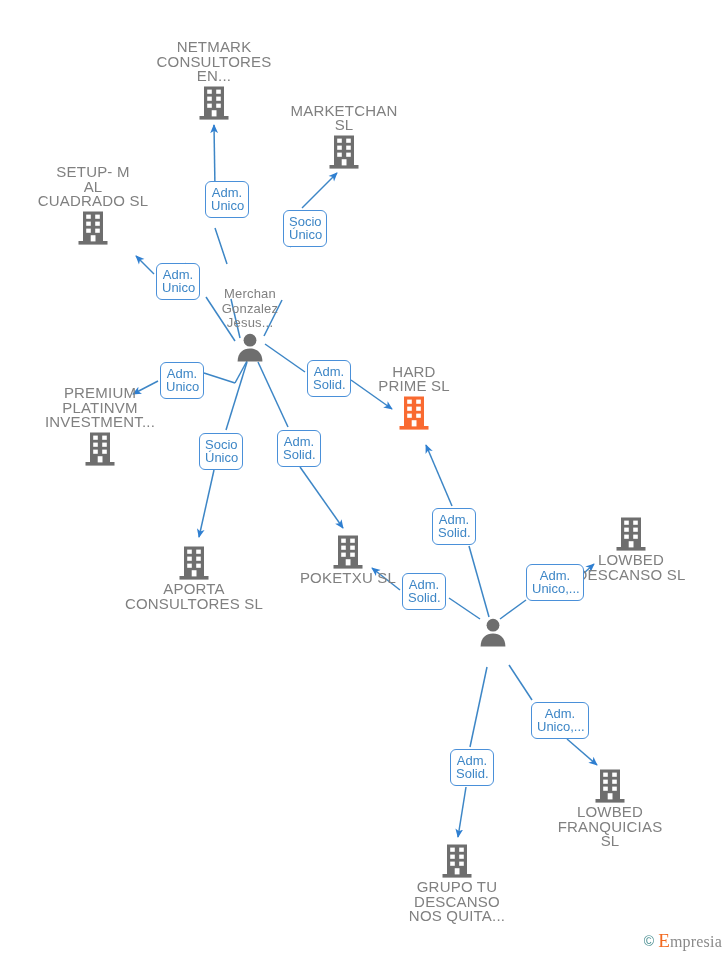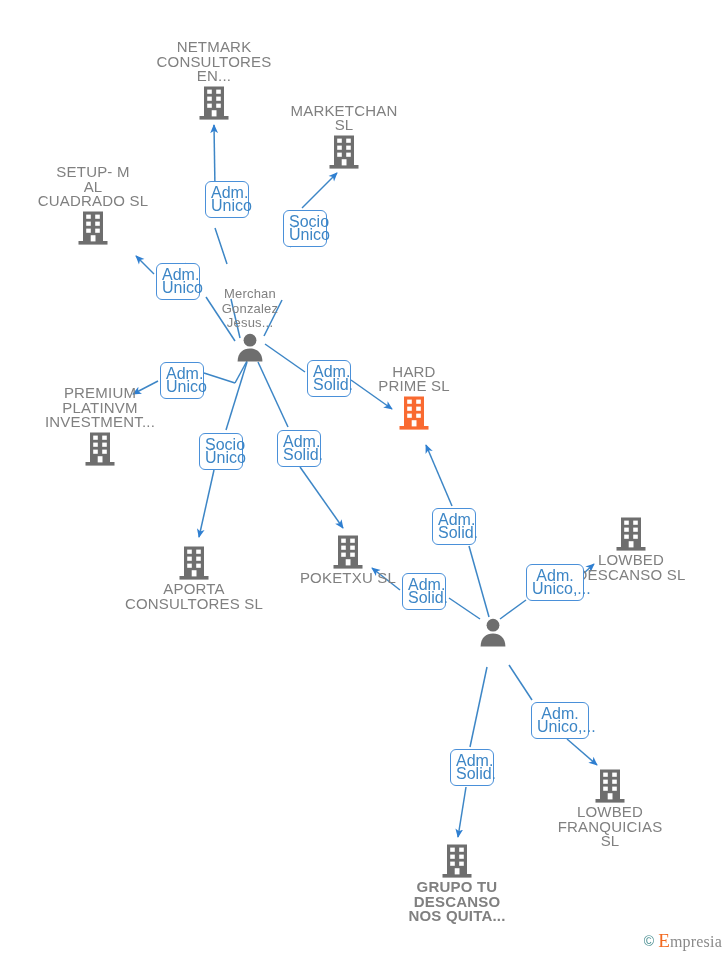--- a/index.html
+++ b/index.html
@@ -51,21 +51,21 @@
   
   .pers { display: block; }
 
   
   .relbox {
     position: absolute;
     border: 1.4px solid #4a90d9;
     border-radius: 6px;
     background: #ffffff;
     color: #3d86c6;
-    font-size: 16px;
+    font-size: 13px;
     line-height: 13px;
     text-align: center;
     padding: 4px 5px 4px 5px;
     white-space: pre-line;
     font-family: "Liberation Sans", sans-serif;
   }
   #watermark {
     position: absolute;
     right: 6px;
     bottom: 8px;
@@ -320,21 +320,21 @@
               <rect x="19.2" y="4.6" width="4.6" height="4.2"></rect>
               <rect x="10.2" y="11.6" width="4.6" height="4.2"></rect>
               <rect x="19.2" y="11.6" width="4.6" height="4.2"></rect>
               <rect x="10.2" y="18.6" width="4.6" height="4.2"></rect>
               <rect x="19.2" y="18.6" width="4.6" height="4.2"></rect>
               <rect x="14.7" y="25.2" width="4.8" height="6.2"></rect>
             </g>
           </svg>
         </span>
       </div>
-      <div class="node company label-below" style="left: 457px; top: 843px; font-weight: bold;">
+      <div class="node company label-below" style="left: 457px; top: 843px;">
         <div class="nlabel">GRUPO TU
 DESCANSO
 NOS QUITA...</div>
         <span class="glyph">
           <svg class="bldg" width="34" height="36" viewBox="0 0 34 36" aria-hidden="true">
             <rect x="7" y="1.5" width="20" height="30" fill="#6e6e6e"></rect>
             <rect x="2.5" y="31" width="29" height="3.6" fill="#6e6e6e"></rect>
             <g fill="#ffffff">
               <rect x="10.2" y="4.6" width="4.6" height="4.2"></rect>
               <rect x="19.2" y="4.6" width="4.6" height="4.2"></rect>

